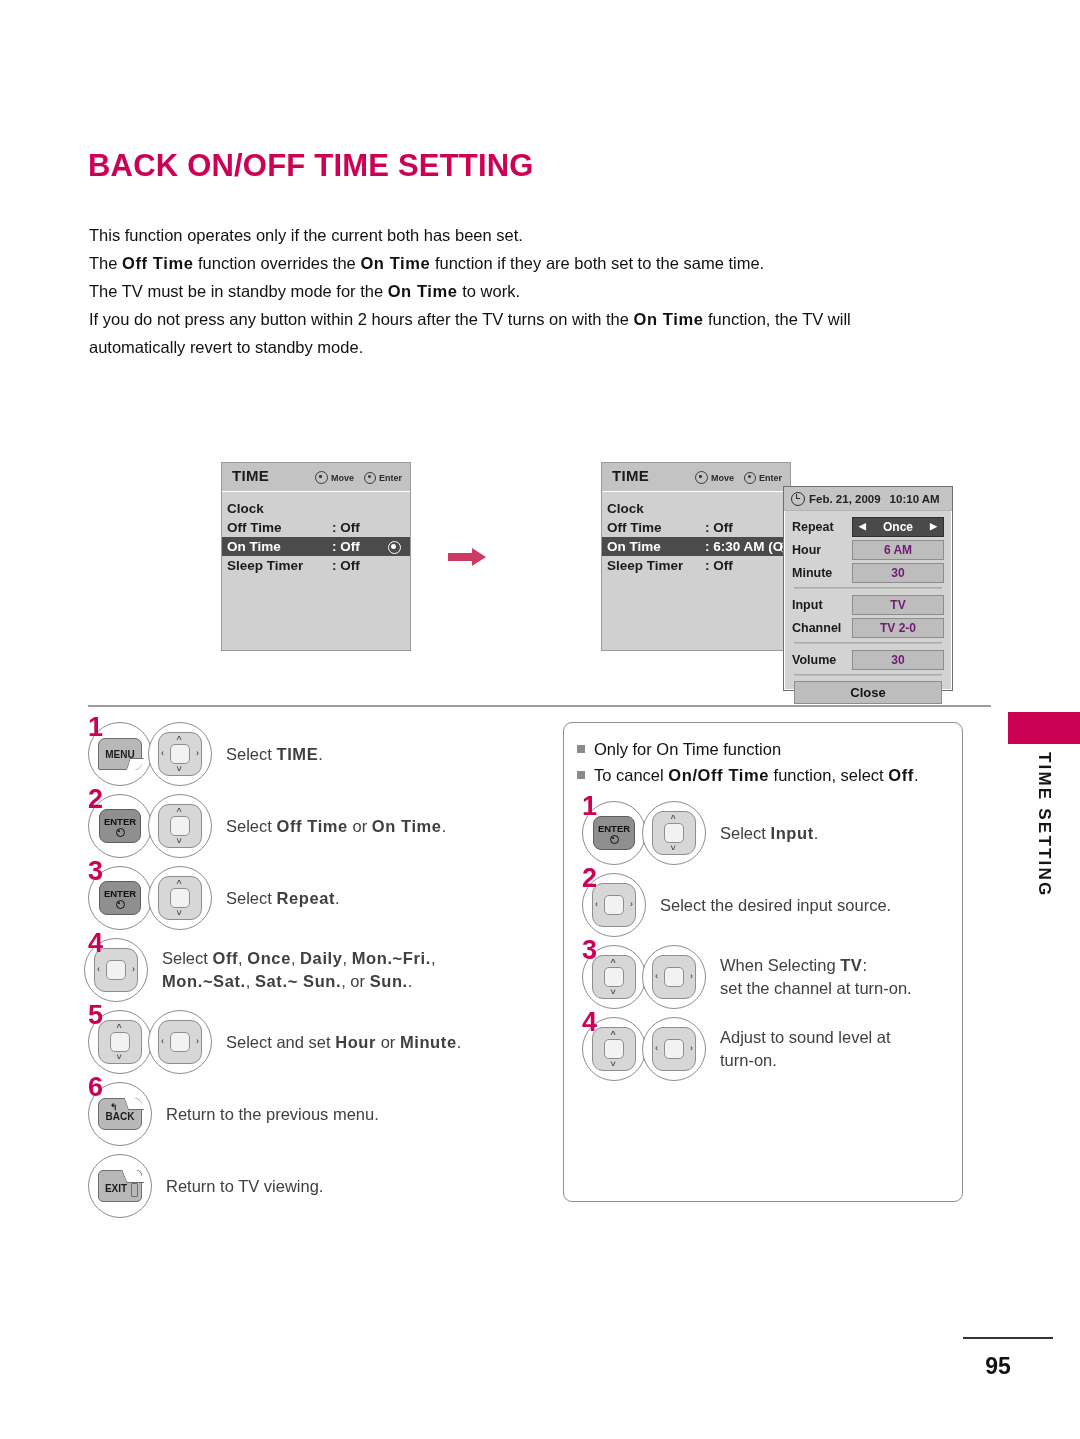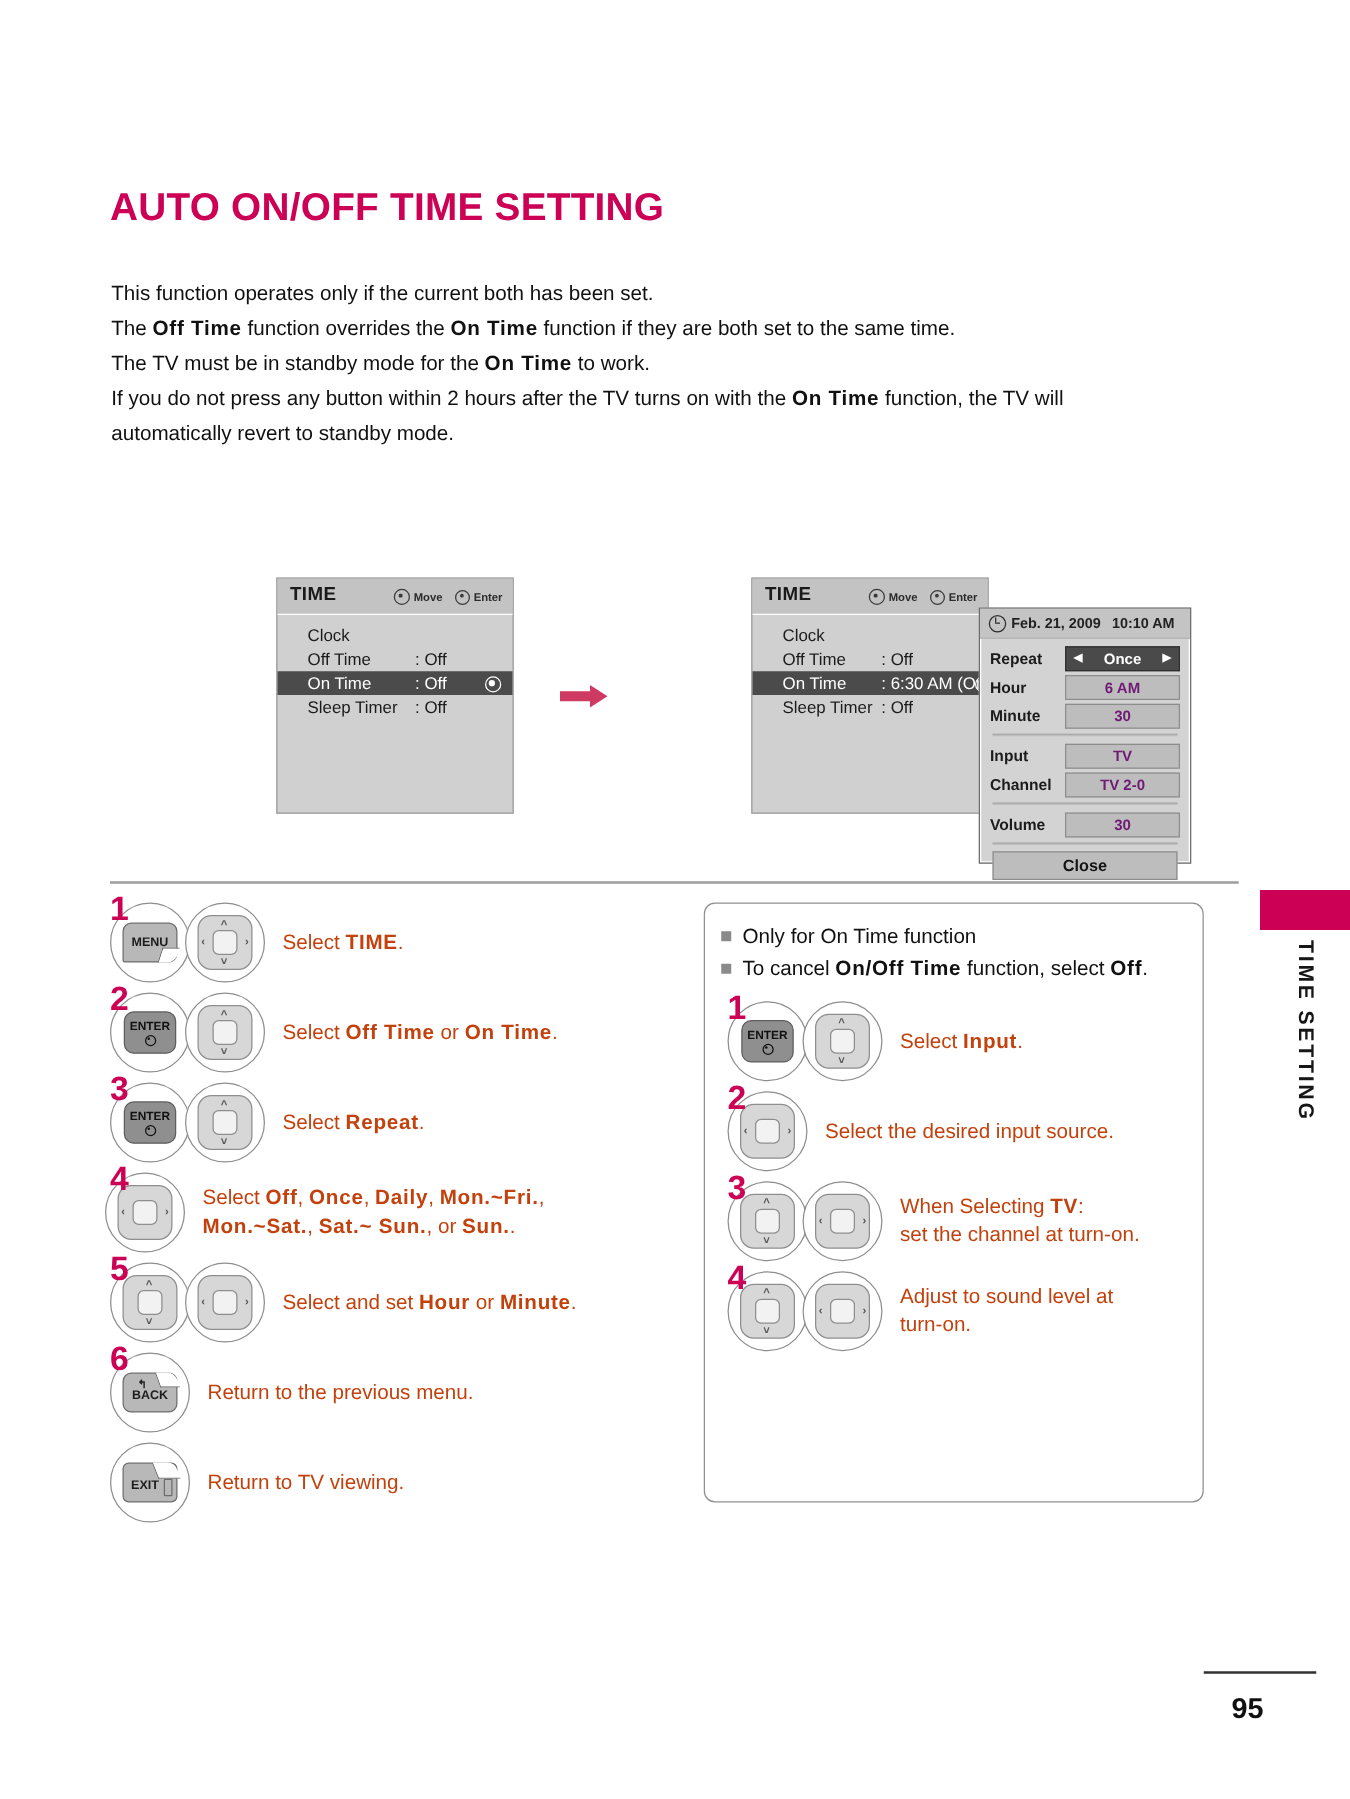--- a/index.html
+++ b/index.html
@@ -54,21 +54,21 @@
     position:relative;display:inline-block;
   }
   .ico-enter::before{
     content:"";position:absolute;left:2.6px;top:2.6px;width:3.2px;height:3.2px;
     background:#3a3a3a;border-radius:50%;
   }
 
   .osd-body{padding:7px 0 0 0;}
   .osd-row{
     height:19px;display:flex;align-items:center;font-size:13.5px;
-    font-weight:normal;color:#1b1b1b;padding:0 24px;position:relative;
+    font-weight:bold;color:#1b1b1b;padding:0 5px;position:relative;
   }
   .osd-row .lbl{display:inline-block;}
   .osd-row .val{position:absolute;}
   .osd-row.sel{background:#4b4b4b;color:#ffffff;}
   .dot-mark{
     position:absolute;width:11px;height:11px;border-radius:50%;
     border:1.6px solid #ffffff;
   }
   .dot-mark::after{
     content:"";position:absolute;left:2px;top:2px;width:5px;height:5px;
@@ -126,21 +126,21 @@
     position:absolute;left:0;top:-8px;font-size:27px;font-weight:bold;
     color:#cc0055;line-height:1;z-index:5;
   }
   .btns{display:flex;align-items:center;}
   .rbtn{
     width:62px;height:62px;border-radius:50%;border:1.6px solid #8e8e8e;
     background:#fff;display:flex;align-items:center;justify-content:center;
     flex:none;position:relative;
   }
   .rbtn.tight{margin-left:-4px;}
-  .step-txt{margin-left:14px;font-size:16.5px;color:#c2410c;line-height:23px;}
+  .step-txt{margin-left:14px;font-size:16.5px;color:#404040;line-height:23px;}
   .step-txt b{font-weight:bold;}
 
   
   .key-menu,.key-back,.key-exit{
     width:42px;height:30px;background:#b8b8b8;border:1.4px solid #6d6d6d;
     position:relative;display:flex;align-items:center;justify-content:center;
     font-size:10px;font-weight:bold;color:#1c1c1c;
   }
   .key-menu{border-radius:7px 7px 7px 2px;}
   .key-menu::after{
@@ -214,21 +214,21 @@
 
   
   .foot-rule{position:absolute;left:963px;top:1337px;width:90px;height:2px;background:#333;}
   .pageno{position:absolute;left:963px;top:1353px;width:70px;text-align:center;font-size:23px;font-weight:bold;color:#111;}
 </style>
 </head>
 <body>
 
 <div class="page">
 
-  <div class="title">AUTO ON/OFF TIME SETTING</div>
+  <div class="title">BACK ON/OFF TIME SETTING</div>
 
   <div class="intro">
     <p><span>This function operates only if the current both has been set.</span></p>
     <p><span>The </span><b class="sp">Off Time</b><span> function overrides the </span><b class="sp">On Time</b><span> function if they are both set to the same time.</span></p>
     <p><span>The TV must be in standby mode for the </span><b class="sp">On Time</b><span> to work.</span></p>
     <p><span>If you do not press any button within 2 hours after the TV turns on with the </span><b class="sp">On Time</b><span> function, the TV will</span></p>
     <p><span>automatically revert to standby mode.</span></p>
   </div>
 
   <div class="osd" style="left:221px;top:462px;width:188px;height:187px;">

